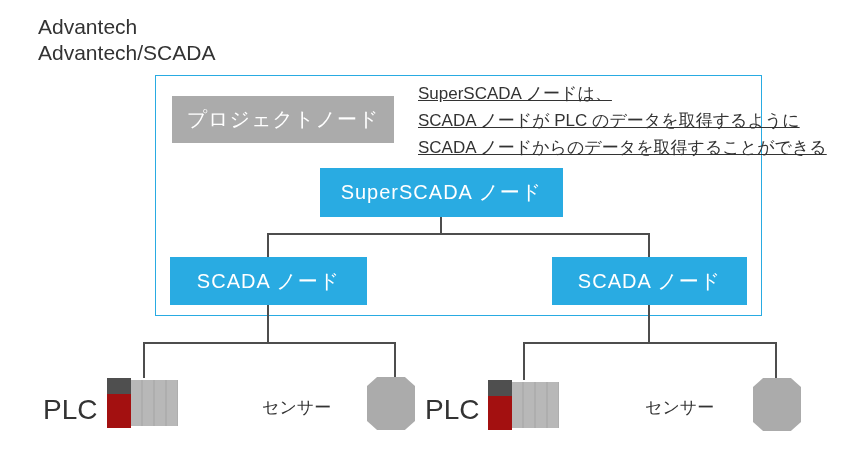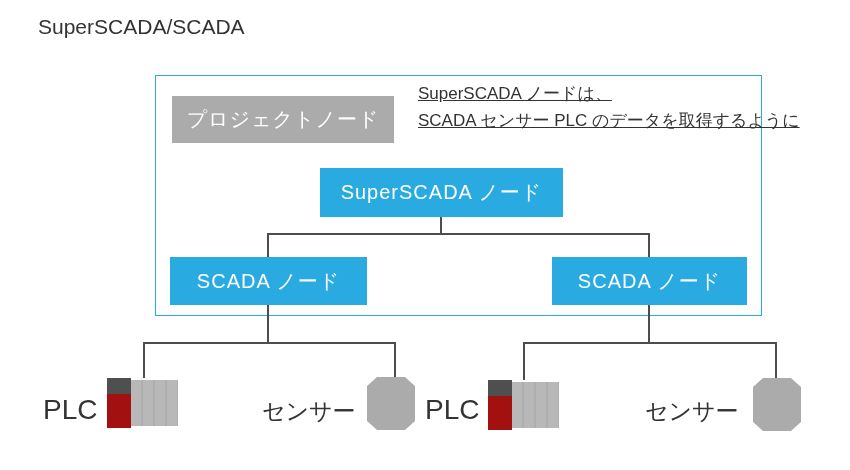--- a/index.html
+++ b/index.html
@@ -12,45 +12,47 @@
   .node{position:absolute;display:flex;align-items:center;justify-content:center;
         font-size:20px;color:#ffffff;letter-spacing:1px;white-space:nowrap;}
   .gray-node{background:#ababab;}
   .blue-node{background:#29abe2;}
   .annotation{position:absolute;left:418px;top:80px;font-size:17px;line-height:27px;color:#333333;white-space:nowrap;text-decoration:underline;}
   .vline,.hline{position:absolute;background:#4d4d4d;}
   .vline{width:1.5px;}
   .hline{height:1.5px;}
   .lbl{position:absolute;color:#333333;white-space:nowrap;}
   .lbl-plc{font-size:28px;}
-  .lbl-sensor{font-size:23px;}
+  .lbl-sensor{font-size:17px;}
   .plc{position:absolute;width:71px;height:50px;}
   .plc-body{position:absolute;left:0;top:2px;width:71px;height:46px;
     background:repeating-linear-gradient(90deg,#b8b8b8 0px,#b8b8b8 10px,#aeaeae 10px,#aeaeae 12px);}
   .plc-cpu{position:absolute;left:0;top:0;width:24px;height:16px;background:#4f4f4f;}
   .plc-red{position:absolute;left:0;top:16px;width:24px;height:34px;background:#a31010;}
   .sensor{position:absolute;width:48px;height:53px;background:#ababab;
     clip-path:polygon(21% 0,79% 0,100% 17%,100% 83%,79% 100%,21% 100%,0 83%,0 17%);}
 </style>
 </head>
 <body>
 
 <div class="canvas">
 
   <div class="title">
-    <div>SuperSCADA/SCADA</div>
+    <div>Advantech</div>
+    <div>Advantech/SCADA</div>
   </div>
 
   <div class="frame"></div>
 
   <div class="node gray-node" style="left:172px;top:96px;width:222px;height:47px;">プロジェクトノード</div>
 
   <div class="annotation">
     <div>SuperSCADA ノードは、</div>
-    <div>SCADA センサー PLC のデータを取得するように</div>
+    <div>SCADA ノードが PLC のデータを取得するように</div>
+    <div>SCADA ノードからのデータを取得することができる</div>
   </div>
 
   <div class="node blue-node" style="left:320px;top:168px;width:243px;height:49px;text-align:right;">SuperSCADA ノード</div>
 
   <div class="node blue-node" style="left:170px;top:257px;width:197px;height:48px;">SCADA ノード</div>
   <div class="node blue-node" style="left:552px;top:257px;width:195px;height:48px;">SCADA ノード</div>
 
   <div class="vline" style="left:440px;top:217px;height:16px;"></div>
   <div class="hline" style="left:267px;top:233px;width:382px;"></div>
   <div class="vline" style="left:267px;top:233px;height:24px;"></div>

